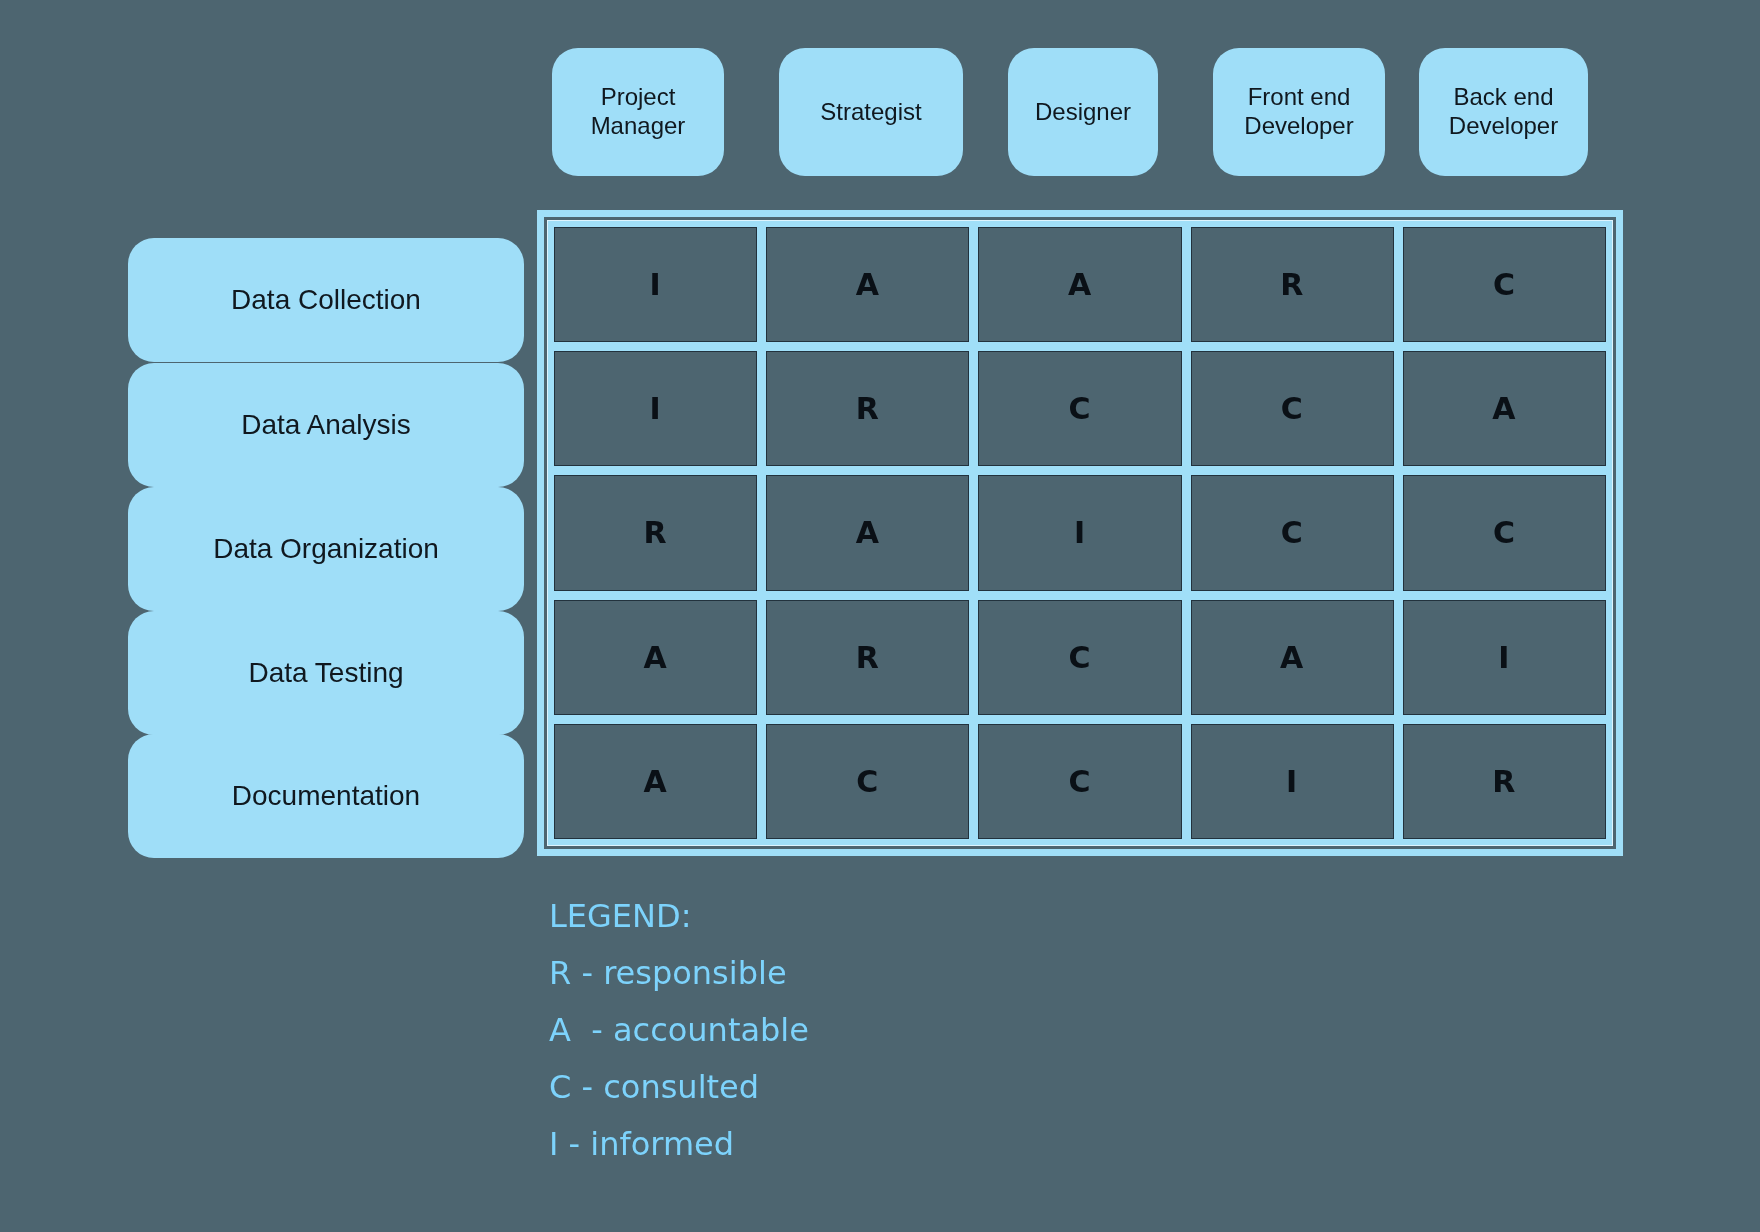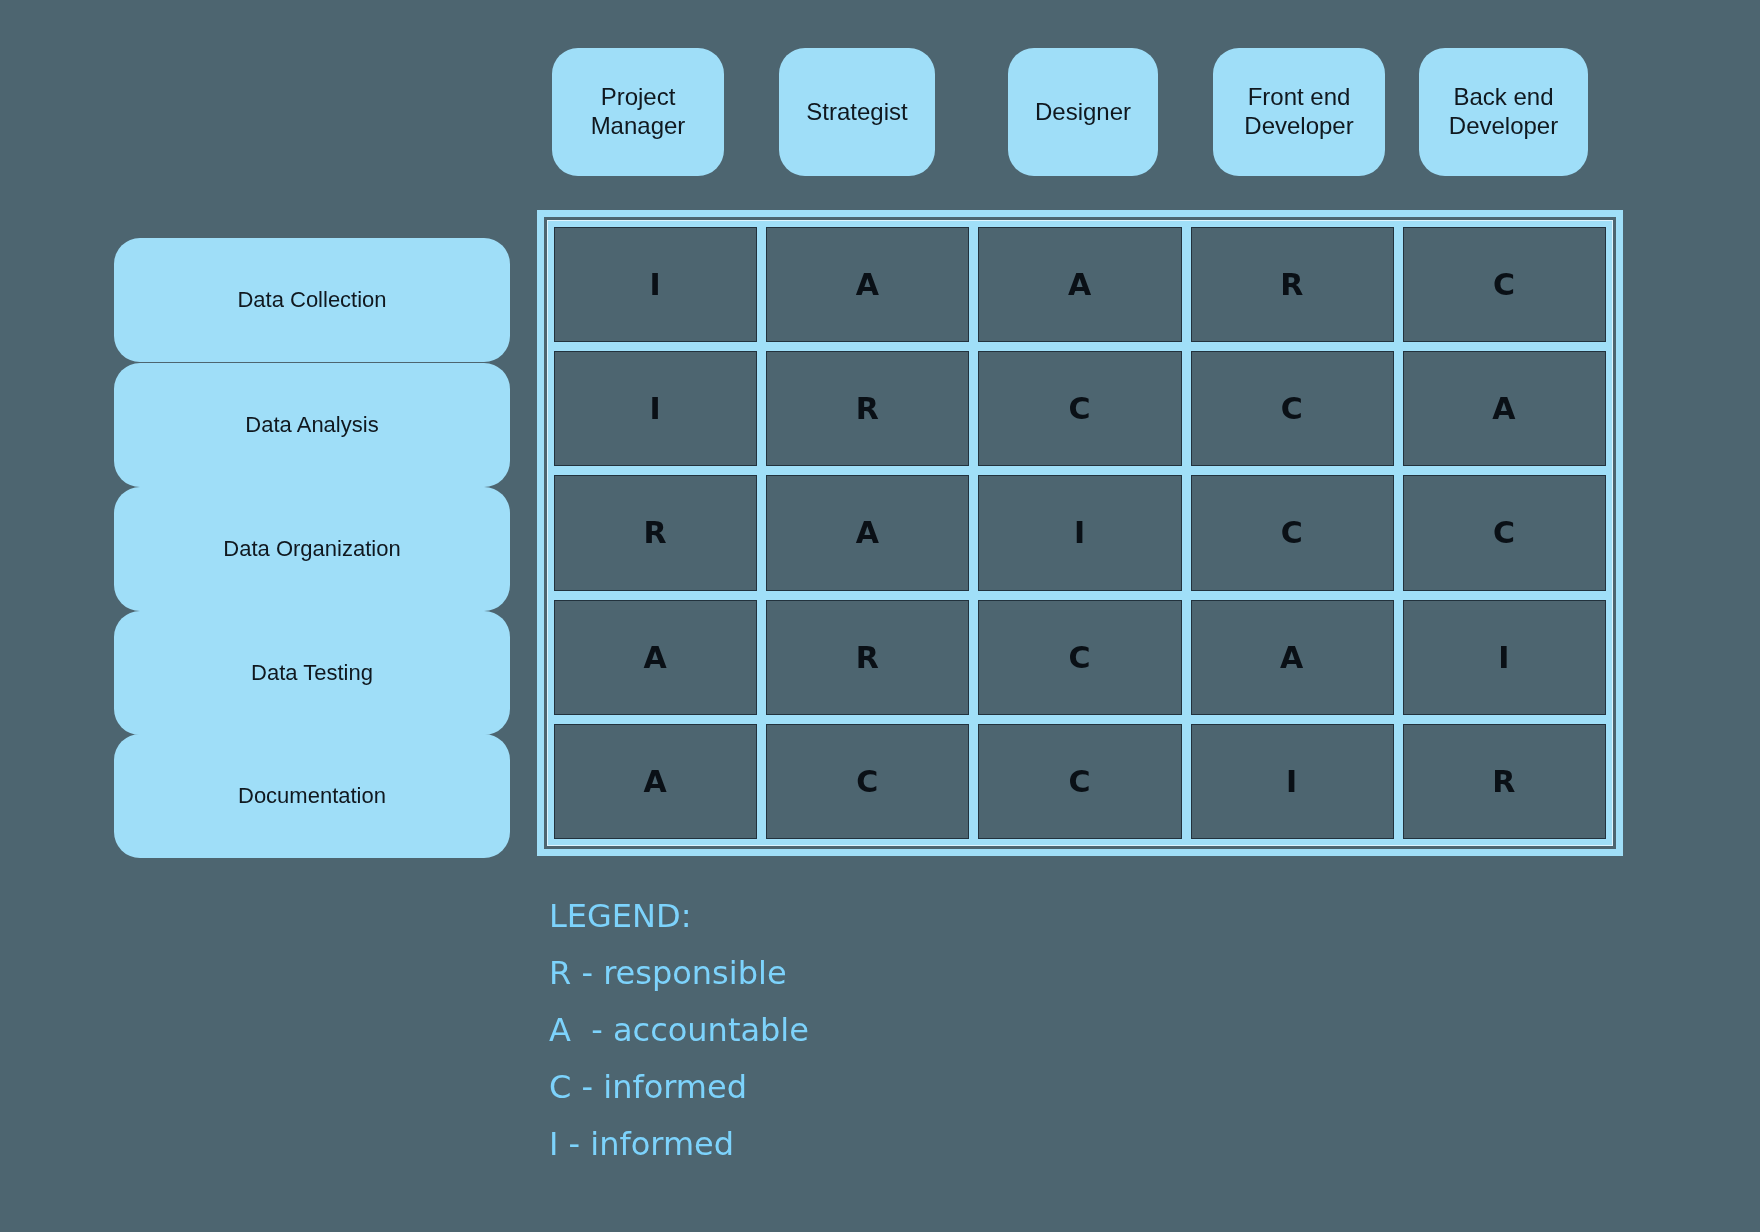--- a/index.html
+++ b/index.html
@@ -13,31 +13,31 @@
 
   
   .col-head{
     position:absolute;top:48px;height:128px;box-sizing:border-box;
     background:#9fdef8;border-radius:26px;
     display:flex;align-items:center;justify-content:center;text-align:center;
     font-size:24px;line-height:1.2;font-weight:500;color:#10181f;
     padding:0 14px;
   }
   .col-head.c0{left:552px;width:172px;}
-  .col-head.c1{left:779px;width:156px;}
+  .col-head.c1{left:779px;width:184px;}
   .col-head.c2{left:1008px;width:150px;}
   .col-head.c3{left:1213px;width:172px;}
   .col-head.c4{left:1419px;width:169px;}
 
   
   .row-head{
-    position:absolute;left:114px;width:396px;height:124px;box-sizing:border-box;
+    position:absolute;left:128px;width:396px;height:124px;box-sizing:border-box;
     background:#9fdef8;border-radius:26px;
     display:flex;align-items:center;justify-content:center;text-align:center;
-    font-size:22px;font-weight:500;color:#10181f;
+    font-size:28px;font-weight:500;color:#10181f;
   }
   .row-head.r0{top:238px;}
   .row-head.r1{top:363px;text-align:right;}
   .row-head.r2{top:487px;}
   .row-head.r3{top:611px;}
   .row-head.r4{top:734px;}
 
   
   .grid-outer{
     position:absolute;left:537px;top:210px;width:1086px;height:646px;
@@ -114,17 +114,17 @@
       <div class="cell">C</div>
       <div class="cell">I</div>
       <div class="cell">R</div>
     </div>
   </div>
 
   <div class="legend">
     <div class="line">LEGEND:</div>
     <div class="line">R - responsible</div>
     <div class="line">A  - accountable</div>
-    <div class="line">C - informed</div>
+    <div class="line">C - consulted</div>
     <div class="line">I - informed</div>
   </div>
 
 </div>
 
 </body></html>

